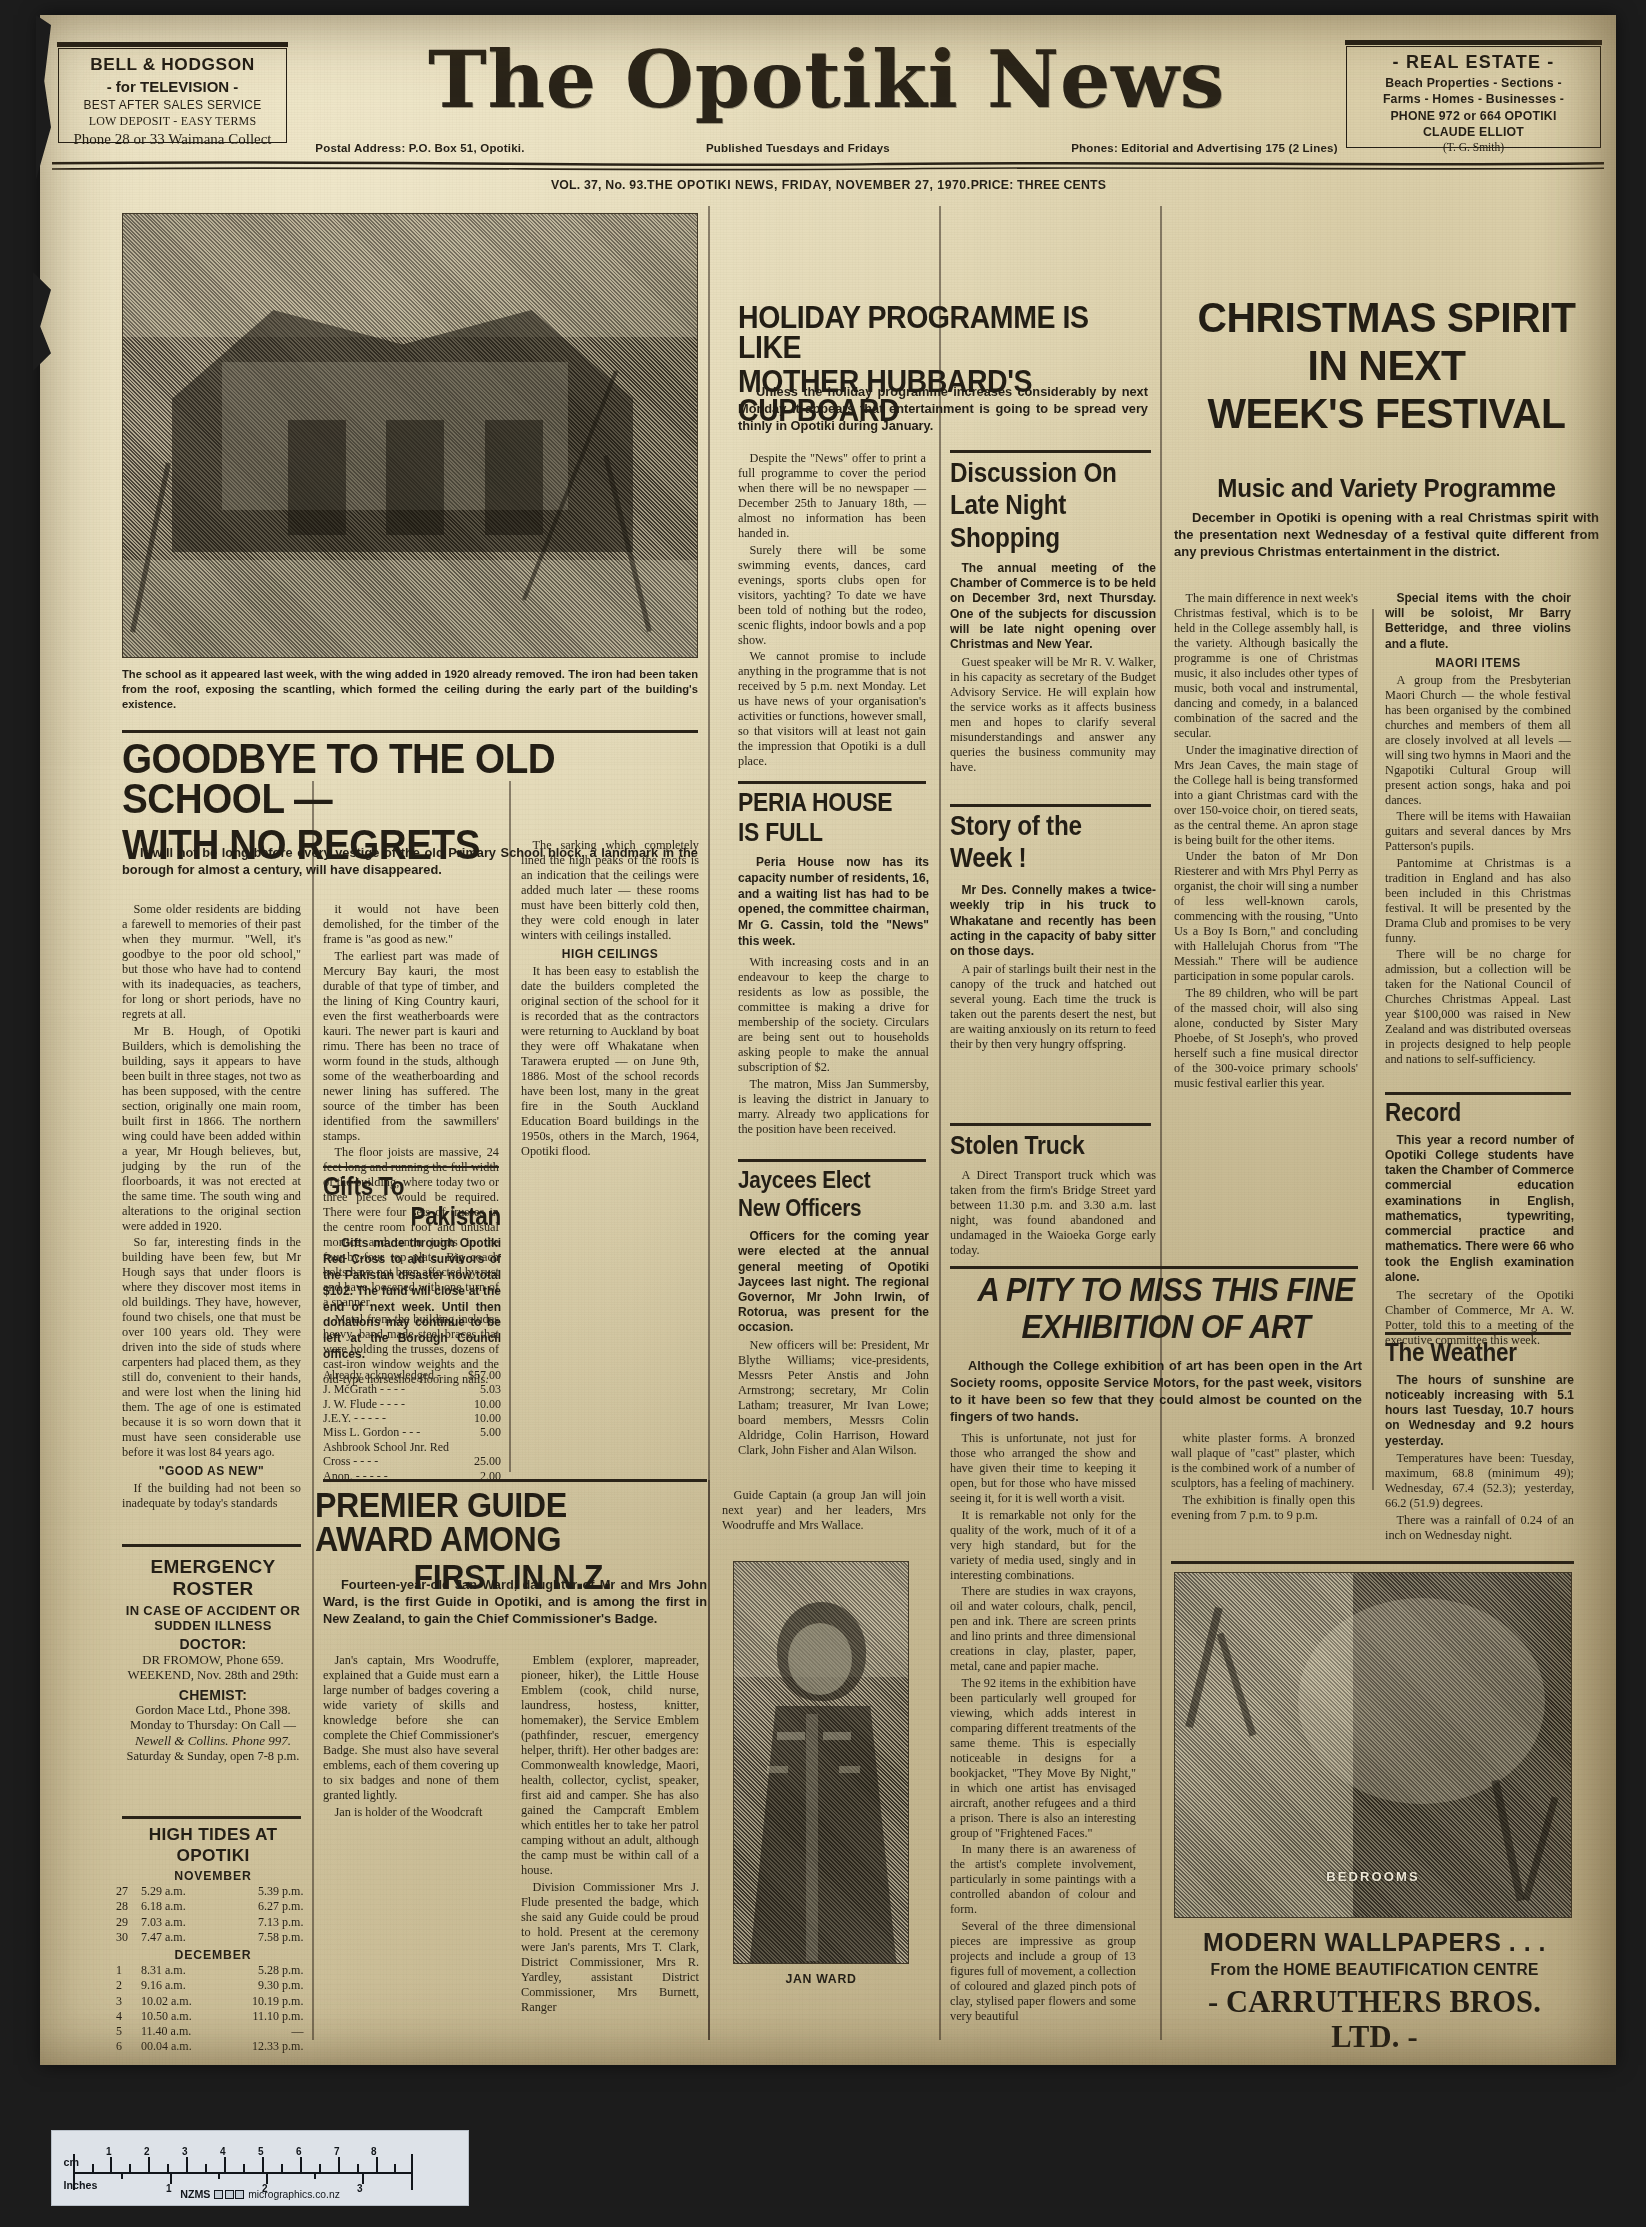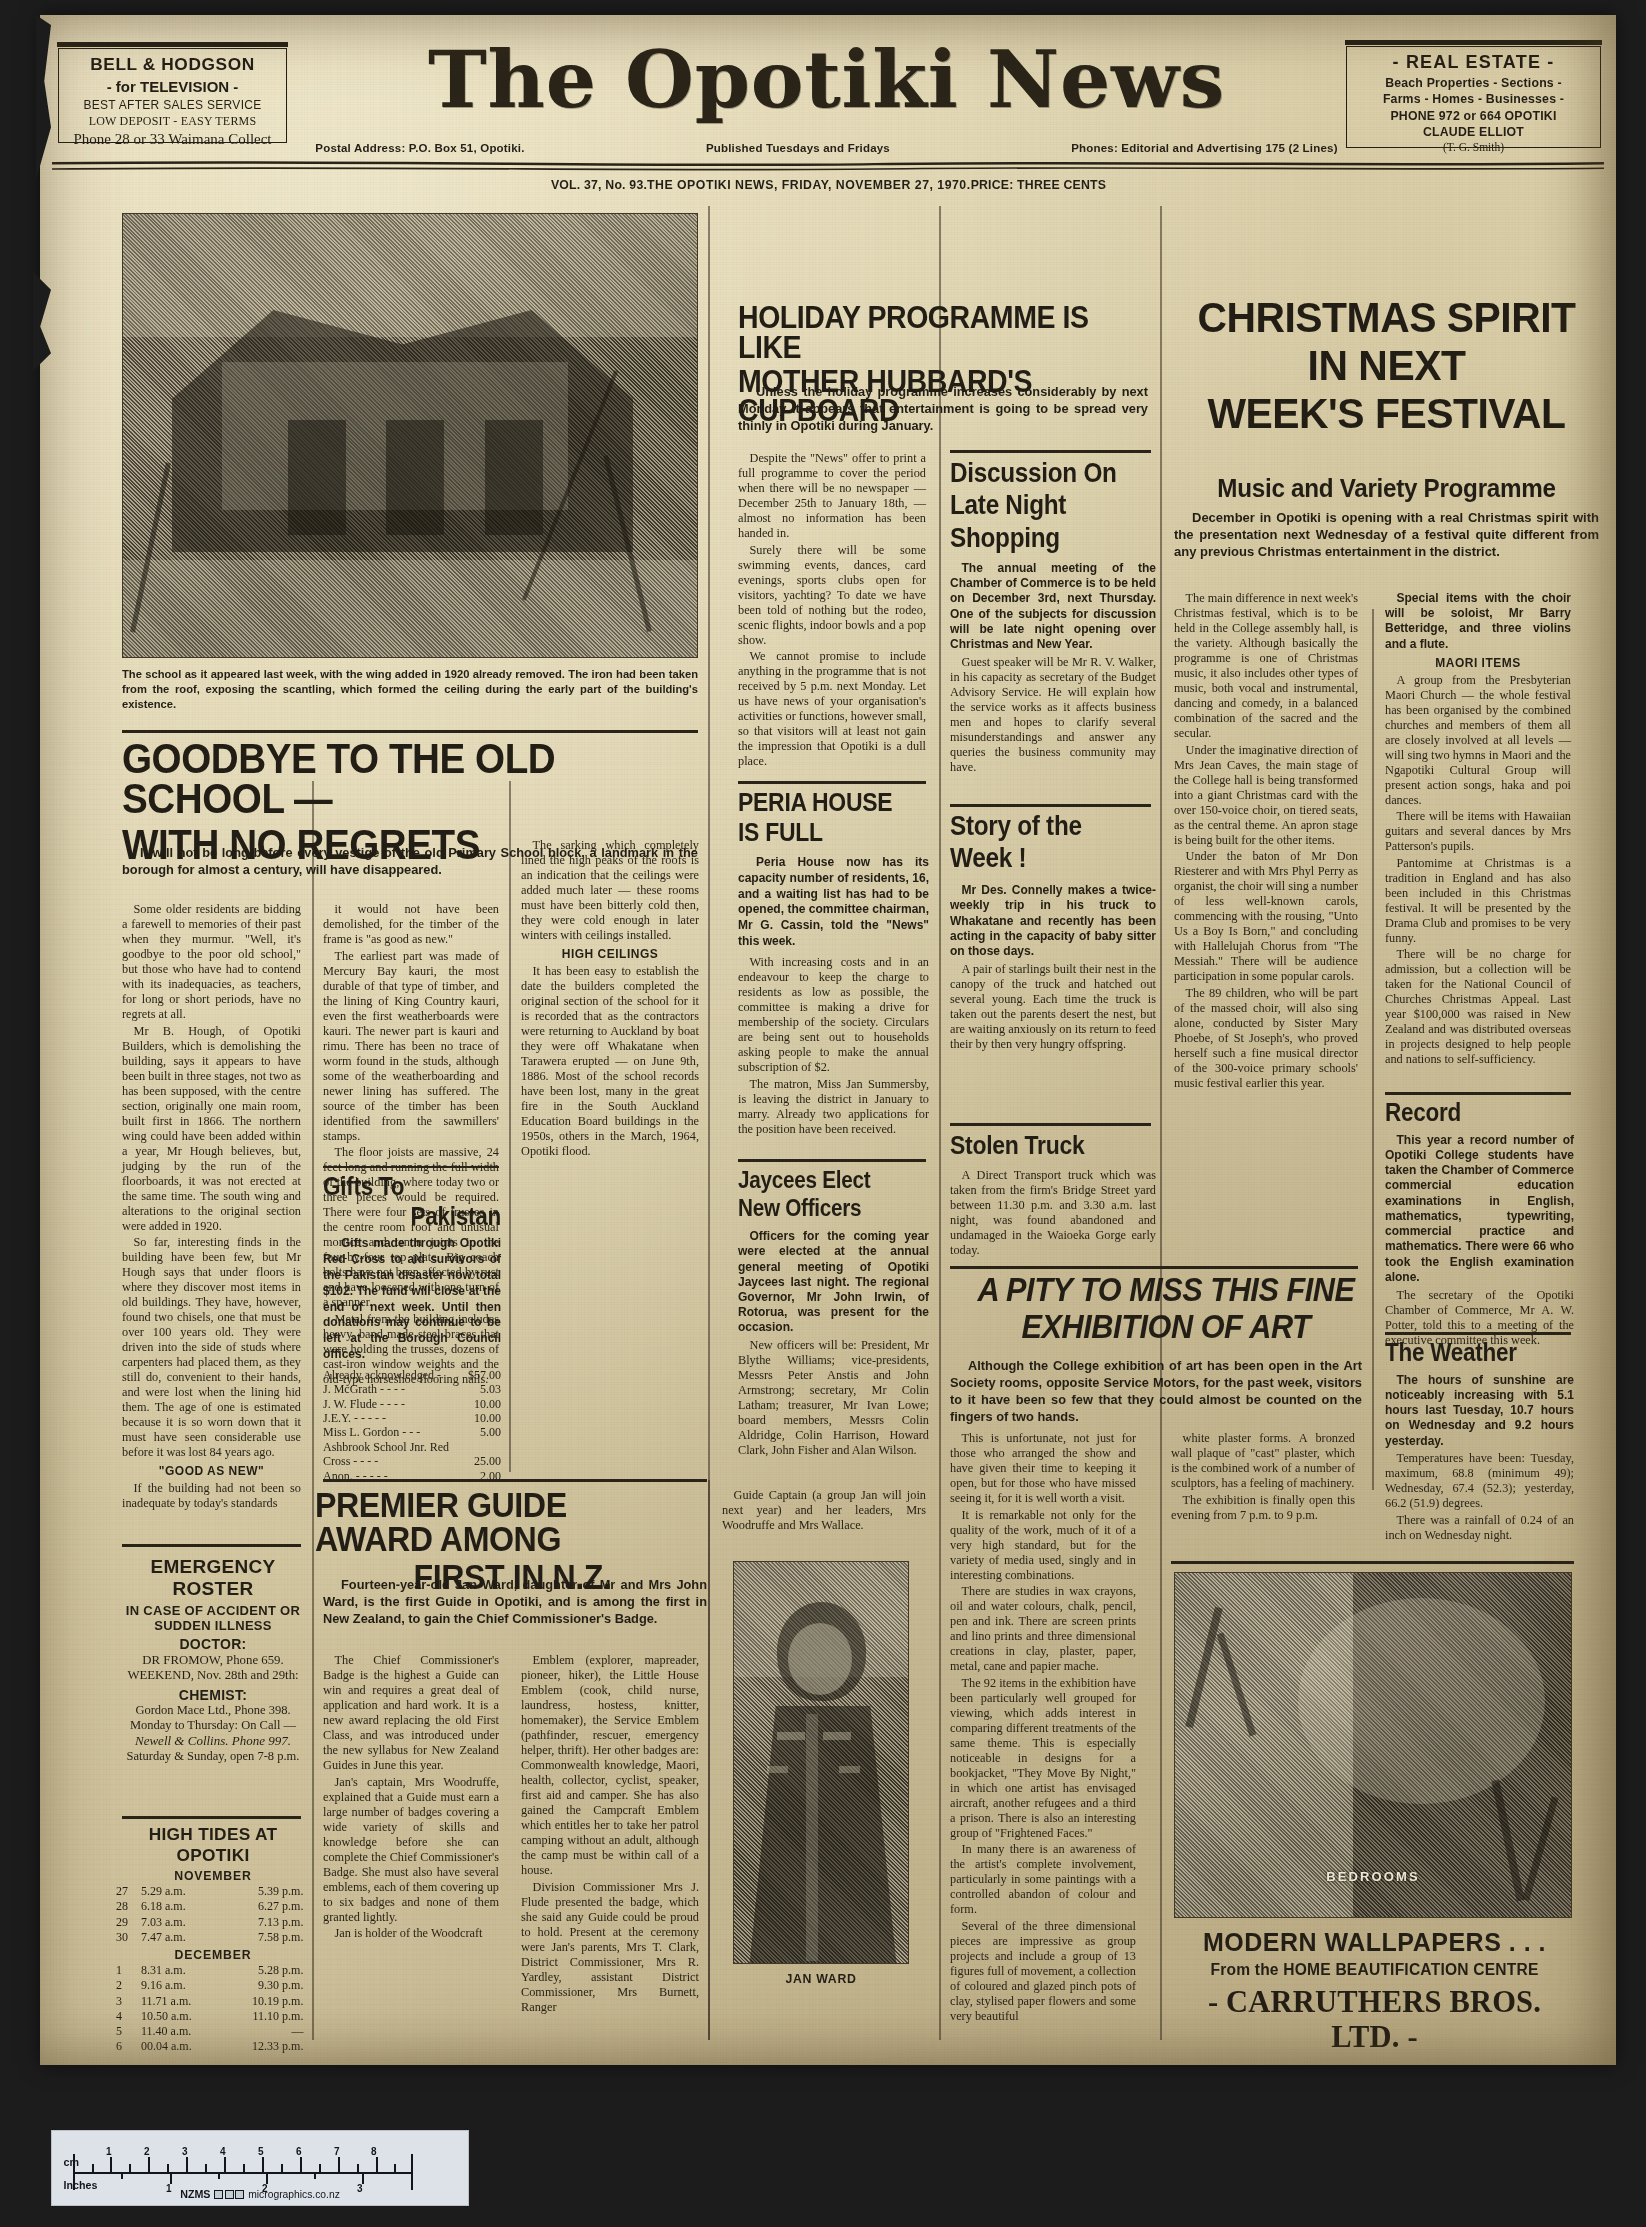--- a/index.html
+++ b/index.html
@@ -338,21 +338,21 @@
         <span class="am">8.31 a.m.</span>
         <span class="pm">5.28 p.m.</span>
       </div>
     <div class="tiderow">
         <span class="d">2</span>
         <span class="am">9.16 a.m.</span>
         <span class="pm">9.30 p.m.</span>
       </div>
     <div class="tiderow">
         <span class="d">3</span>
-        <span class="am">11.71 a.m.</span>
+        <span class="am">10.02 a.m.</span>
         <span class="pm">10.19 p.m.</span>
       </div>
     <div class="tiderow">
         <span class="d">4</span>
         <span class="am">10.50 a.m.</span>
         <span class="pm">11.10 p.m.</span>
       </div>
     <div class="tiderow">
         <span class="d">5</span>
         <span class="am">11.40 a.m.</span>
@@ -367,21 +367,20 @@
 
   <div class="hrule thick" style="left:283px; top:1464px; width:384px;"></div>
   <div class="pad" style="left:275px; top:1473px; width:395px;">
     <h1 class="hd" style="font-size:35px;">PREMIER GUIDE AWARD AMONG</h1>
     <h1 class="hd" style="font-size:35px; margin-top:5px; text-align:center; transform:scaleX(.92); transform-origin:center;">FIRST IN N.Z.</h1>
   </div>
   <div class="pad" style="left:283px; top:1562px; width:384px;">
     <div class="lead"><span class="ind"></span><span>Fourteen-year-old Jan Ward, daughter of Mr and Mrs John Ward, is the first Guide in Opotiki, and is among the first in New Zealand, to gain the Chief Commissioner's Badge.</span></div>
   </div>
   <div class="pad" style="left:283px; top:1638px; width:176px;">
-    <p class="body">The Chief Commissioner's Badge is the highest a Guide can win and requires a great deal of application and hard work. It is a new award replacing the old First Class, and was introduced under the new syllabus for New Zealand Guides in June this year.</p>
     <p class="body">Jan's captain, Mrs Woodruffe, explained that a Guide must earn a large number of badges covering a wide variety of skills and knowledge before she can complete the Chief Commissioner's Badge. She must also have several emblems, each of them covering up to six badges and none of them granted lightly.</p>
     <p class="body">Jan is holder of the Woodcraft</p>
   </div>
   <div class="pad" style="left:481px; top:1638px; width:178px;">
     <p class="body">Emblem (explorer, mapreader, pioneer, hiker), the Little House Emblem (cook, child nurse, laundress, hostess, knitter, homemaker), the Service Emblem (pathfinder, rescuer, emergency helper, thrift). Her other badges are: Commonwealth knowledge, Maori, health, collector, cyclist, speaker, first aid and camper. She has also gained the Campcraft Emblem which entitles her to take her patrol camping without an adult, although the camp must be within call of a house.</p>
     <p class="body">Division Commissioner Mrs J. Flude presented the badge, which she said any Guide could be proud to hold. Present at the ceremony were Jan's parents, Mrs T. Clark, District Commissioner, Mrs R. Yardley, assistant District Commissioner, Mrs Burnett, Ranger</p>
   </div>
   <div class="pad" style="left:682px; top:1473px; width:204px;">
     <p class="body">Guide Captain (a group Jan will join next year) and her leaders, Mrs Woodruffe and Mrs Wallace.</p>
   </div>

